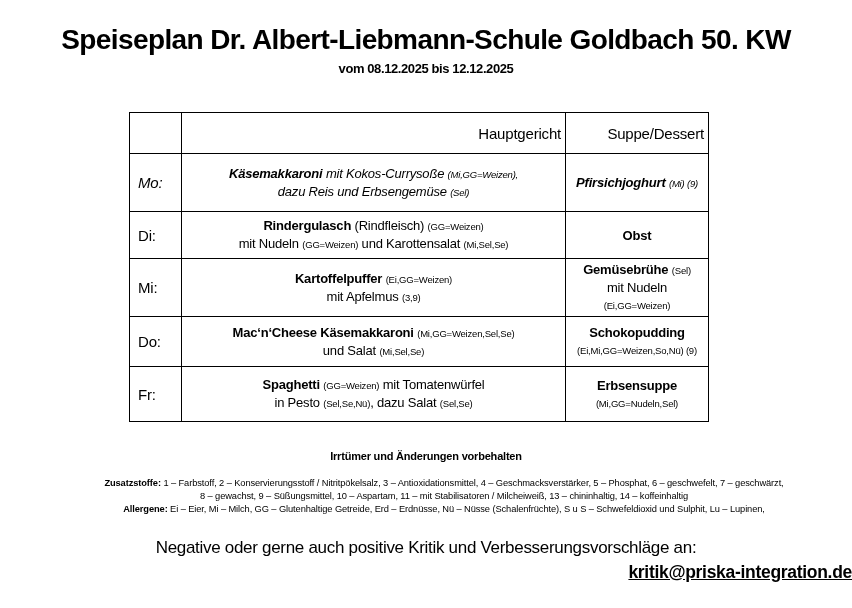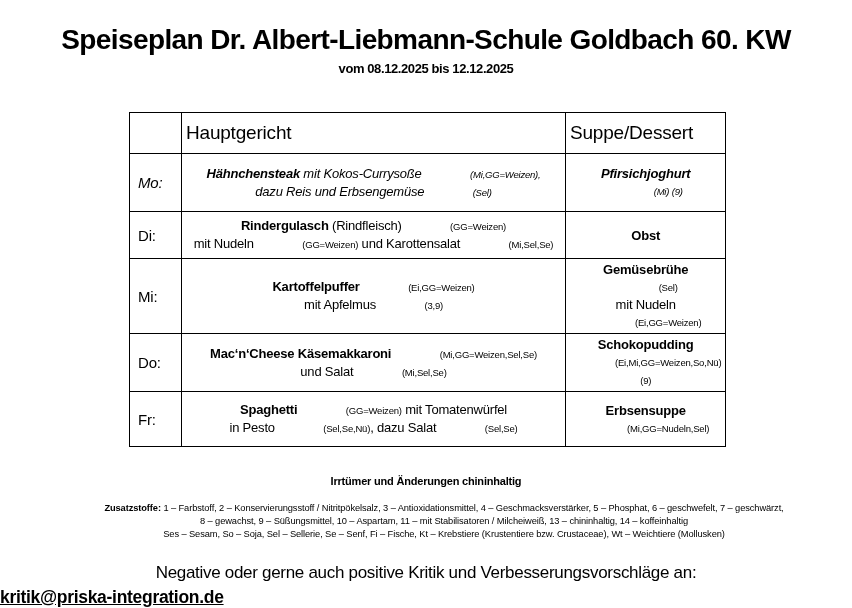--- a/index.html
+++ b/index.html
@@ -24,80 +24,80 @@
   }
   .menu-table th, .menu-table td { border:1.5px solid #000; padding:2px 4px; }
   .menu-table thead tr { height:41px; }
   .menu-table tbody tr:nth-child(1){ height:58px;font-style:italic; }
   .menu-table tbody tr:nth-child(2){ height:47px; }
   .menu-table tbody tr:nth-child(3){ height:51px; }
   .menu-table tbody tr:nth-child(4){ height:50px; }
   .menu-table tbody tr:nth-child(5){ height:55px; }
 
   .menu-table th {
-    font-weight:400; font-size:19px; text-align:left; letter-spacing:-0.2px;
+    font-weight:400; font-size:15px; text-align:right; letter-spacing:-0.2px;
   }
   td.day-cell {
     font-size:15px; text-align:left; padding-left:8px; vertical-align:middle;
     letter-spacing:-0.2px;
   }
   td.main-cell, td.soup-cell {
     text-align:center; vertical-align:middle; font-size:13px; letter-spacing:-0.2px;
   }
   .cell-line { line-height:17px; }
   .seg-b  { font-weight:700; }
   .seg-n  { font-weight:400; }
-  .seg-sm { font-weight:400; font-size:9.5px;margin-left:45px; }
+  .seg-sm { font-weight:400; font-size:9.5px; }
 
   .disclaimer {
     text-align:center; font-weight:700; font-size:11px; margin-top:28px;
     letter-spacing:-0.2px;
   }
   .footnotes { margin-top:15px;margin-left:36px; }
   .footnote-line {
     text-align:center; font-size:9.3px; line-height:13px; letter-spacing:-0.1px;
   }
   .footnote-line .seg-b { font-size:9.3px; }
   .footnote-line .seg-n { font-size:9.3px; }
 
   .contact-prompt {
     text-align:center; font-size:17px; font-weight:400; margin-top:22px;
     letter-spacing:-0.3px;
   }
-  .contact-email { text-align:left; font-size:17.5px; margin-top:4px; }
+  .contact-email { text-align:right; font-size:17.5px; margin-top:4px; }
   .contact-email a {
     color:#000; font-weight:700; text-decoration:underline; letter-spacing:-0.3px;
   }
 </style>
 </head>
 <body>
 
 <div class="page">
 
-  <div class="title">Speiseplan Dr. Albert-Liebmann-Schule Goldbach 60. KW</div>
+  <div class="title">Speiseplan Dr. Albert-Liebmann-Schule Goldbach 50. KW</div>
   <div class="subtitle">vom 08.12.2025 bis 12.12.2025</div>
 
   <table class="menu-table">
     <colgroup>
       <col style="width:52px">
       <col style="width:384px">
       <col style="width:143px">
     </colgroup>
     <thead>
       <tr>
         <th></th>
         <th>Hauptgericht</th>
         <th>Suppe/Dessert</th>
       </tr>
     </thead>
     <tbody>
         <tr>
           <td class="day-cell">Mo:</td>
           <td class="main-cell">
-            <div class="cell-line"><span class="seg-b">Hähnchensteak</span><span class="seg-n"> mit Kokos-Currysoße </span><span class="seg-sm">(Mi,GG=Weizen),</span></div>
+            <div class="cell-line"><span class="seg-b">Käsemakkaroni</span><span class="seg-n"> mit Kokos-Currysoße </span><span class="seg-sm">(Mi,GG=Weizen),</span></div>
             <div class="cell-line"><span class="seg-n">dazu Reis und Erbsengemüse </span><span class="seg-sm">(Sel)</span></div>
           </td>
           <td class="soup-cell">
             <div class="cell-line"><span class="seg-b">Pfirsichjoghurt </span><span class="seg-sm">(Mi) (9)</span></div>
           </td>
         </tr>
         <tr>
           <td class="day-cell">Di:</td>
           <td class="main-cell">
             <div class="cell-line"><span class="seg-b">Rindergulasch</span><span class="seg-n"> (Rindfleisch) </span><span class="seg-sm">(GG=Weizen)</span></div>
@@ -137,26 +137,26 @@
             <div class="cell-line"><span class="seg-n">in Pesto </span><span class="seg-sm">(Sel,Se,Nü)</span><span class="seg-n">, dazu Salat </span><span class="seg-sm">(Sel,Se)</span></div>
           </td>
           <td class="soup-cell">
             <div class="cell-line"><span class="seg-b">Erbsensuppe</span></div>
             <div class="cell-line"><span class="seg-sm">(Mi,GG=Nudeln,Sel)</span></div>
           </td>
         </tr>
       </tbody>
   </table>
 
-  <div class="disclaimer">Irrtümer und Änderungen chininhaltig</div>
+  <div class="disclaimer">Irrtümer und Änderungen vorbehalten</div>
 
   <div class="footnotes">
     <div class="footnote-line"><span class="seg-b">Zusatzstoffe:</span><span class="seg-n"> 1 – Farbstoff, 2 – Konservierungsstoff / Nitritpökelsalz, 3 – Antioxidationsmittel, 4 – Geschmacksverstärker, 5 – Phosphat, 6 – geschwefelt, 7 – geschwärzt,</span></div>
     <div class="footnote-line"><span class="seg-n">8 – gewachst, 9 – Süßungsmittel, 10 – Aspartam, 11 – mit Stabilisatoren / Milcheiweiß, 13 – chininhaltig, 14 – koffeinhaltig</span></div>
-    <div class="footnote-line"><span class="seg-n">Ses – Sesam, So – Soja, Sel – Sellerie, Se – Senf, Fi – Fische, Kt – Krebstiere (Krustentiere bzw. Crustaceae), Wt – Weichtiere (Mollusken)</span></div>
+    <div class="footnote-line"><span class="seg-b">Allergene:</span><span class="seg-n"> Ei – Eier, Mi – Milch, GG – Glutenhaltige Getreide, Erd – Erdnüsse, Nü – Nüsse (Schalenfrüchte), S u S – Schwefeldioxid und Sulphit, Lu – Lupinen,</span></div>
   </div>
 
   <div class="contact-prompt">Negative oder gerne auch positive Kritik und Verbesserungsvorschläge an:</div>
   <div class="contact-email">
     <a href="#">kritik@priska-integration.de</a>
   </div>
 
 </div>
 
 </body></html>

